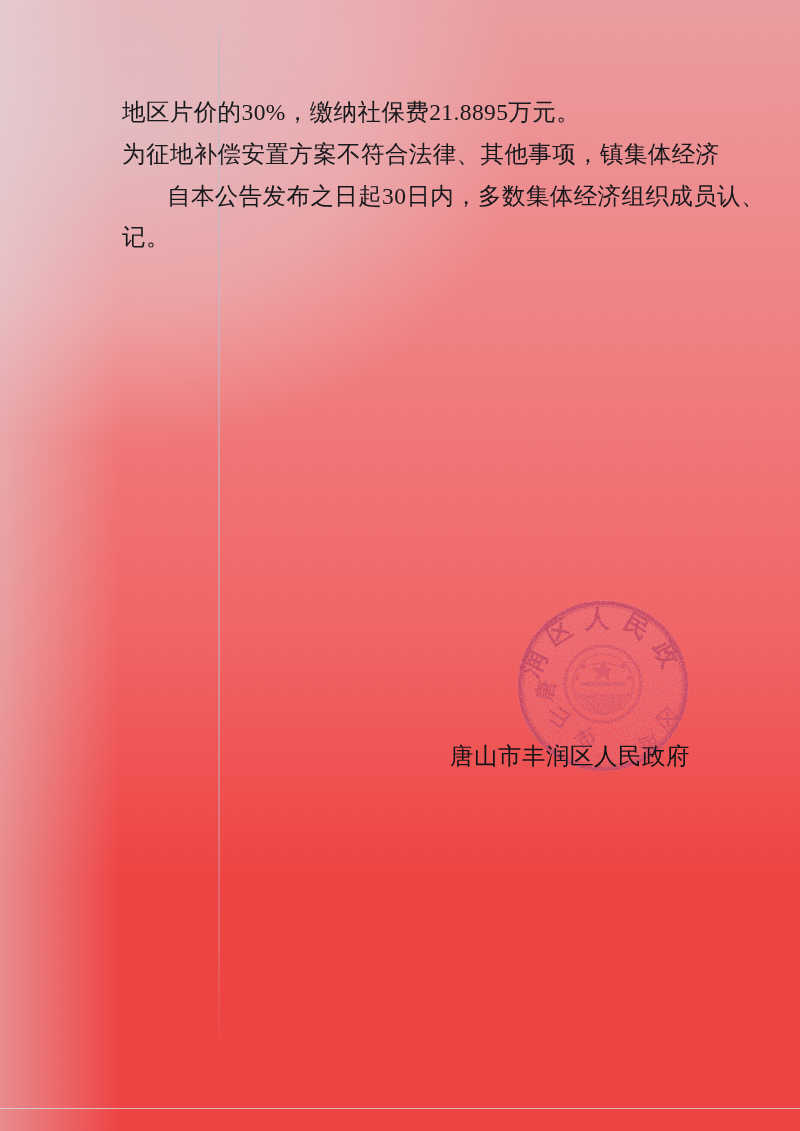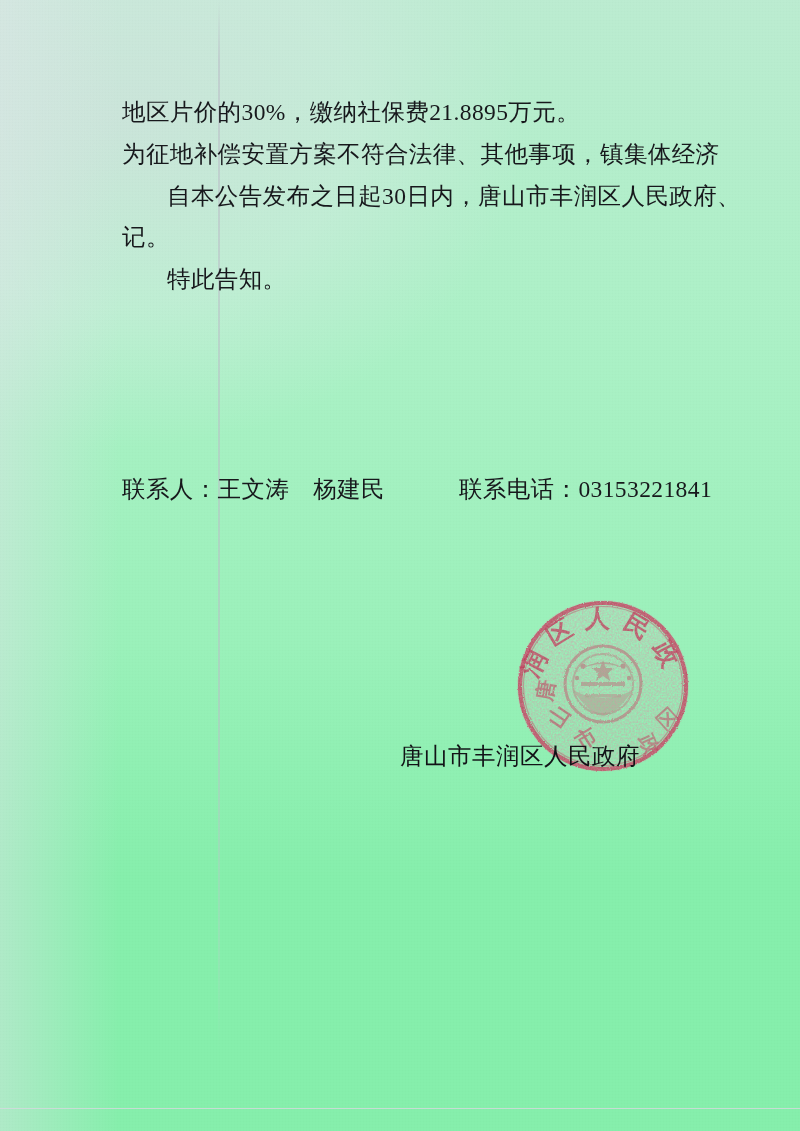--- a/index.html
+++ b/index.html
@@ -12,21 +12,21 @@
     overflow: hidden;
     background: #ffffff;
     font-family: "Liberation Serif", "DejaVu Serif", serif;
   }
 
   
   .page {
     position: relative;
     width: 800px;
     height: 1131px;
-    background: #86efac;
+    background: #ef4444;
     overflow: hidden;
   }
   
   .paper-tint-a {
     position: absolute;
     left: 0; top: 0;
     width: 800px; height: 600px;
     background: radial-gradient(ellipse 520px 420px at 120px 120px,
                 rgba(206,208,216,0.55) 0%,
                 rgba(226,228,235,0.30) 45%,
@@ -135,20 +135,21 @@
   
   .sign-block {
     position: absolute;
     left: 400px;
     top: 656px;
     width: 300px;
     color: #121317;
     font-size: 23.5px;
     line-height: 40px;
     letter-spacing: 0.5px;
+    text-align: right;
     white-space: pre;
   }
   .sign-org {
     padding-right: 10px;
   }
   .sign-date {
     padding-right: 32px;
   }
 </style>
 </head>
@@ -159,26 +160,24 @@
   <div class="paper-tint-a"></div>
   <div class="paper-tint-b"></div>
   <div class="paper-tint-c"></div>
   <div class="paper-grain"></div>
   <div class="fold-line"></div>
   <div class="bottom-edge"></div>
 
   <div class="body-text">
     <div class="line">地区片价的30%，缴纳社保费21.8895万元。</div>
     <div class="line">为征地补偿安置方案不符合法律、其他事项，镇集体经济</div>
-    <div class="line indent">自本公告发布之日起30日内，唐山市丰润区人民政府、</div>
+    <div class="line indent">自本公告发布之日起30日内，多数集体经济组织成员认、</div>
     <div class="line">记。</div>
-    <div class="line indent">特此告知。</div>
   </div>
 
-  <div class="contact-row"><span>联系人：</span><span>王文涛　杨建民</span><span class="contact-phone">联系电话：</span><span>03153221841</span></div>
 
   <div class="seal">
     <svg width="176" height="176" viewBox="0 0 176 176" xmlns="http://www.w3.org/2000/svg">
       <defs>
         <filter id="rough" x="-20%" y="-20%" width="140%" height="140%">
           <feTurbulence type="fractalNoise" baseFrequency="0.85" numOctaves="4" seed="7" result="n"></feTurbulence>
           <feDisplacementMap in="SourceGraphic" in2="n" scale="2.4" xChannelSelector="R" yChannelSelector="G"></feDisplacementMap>
         </filter>
         <filter id="rough2" x="-20%" y="-20%" width="140%" height="140%">
           <feTurbulence type="fractalNoise" baseFrequency="1.1" numOctaves="3" seed="19" result="n2"></feTurbulence>

